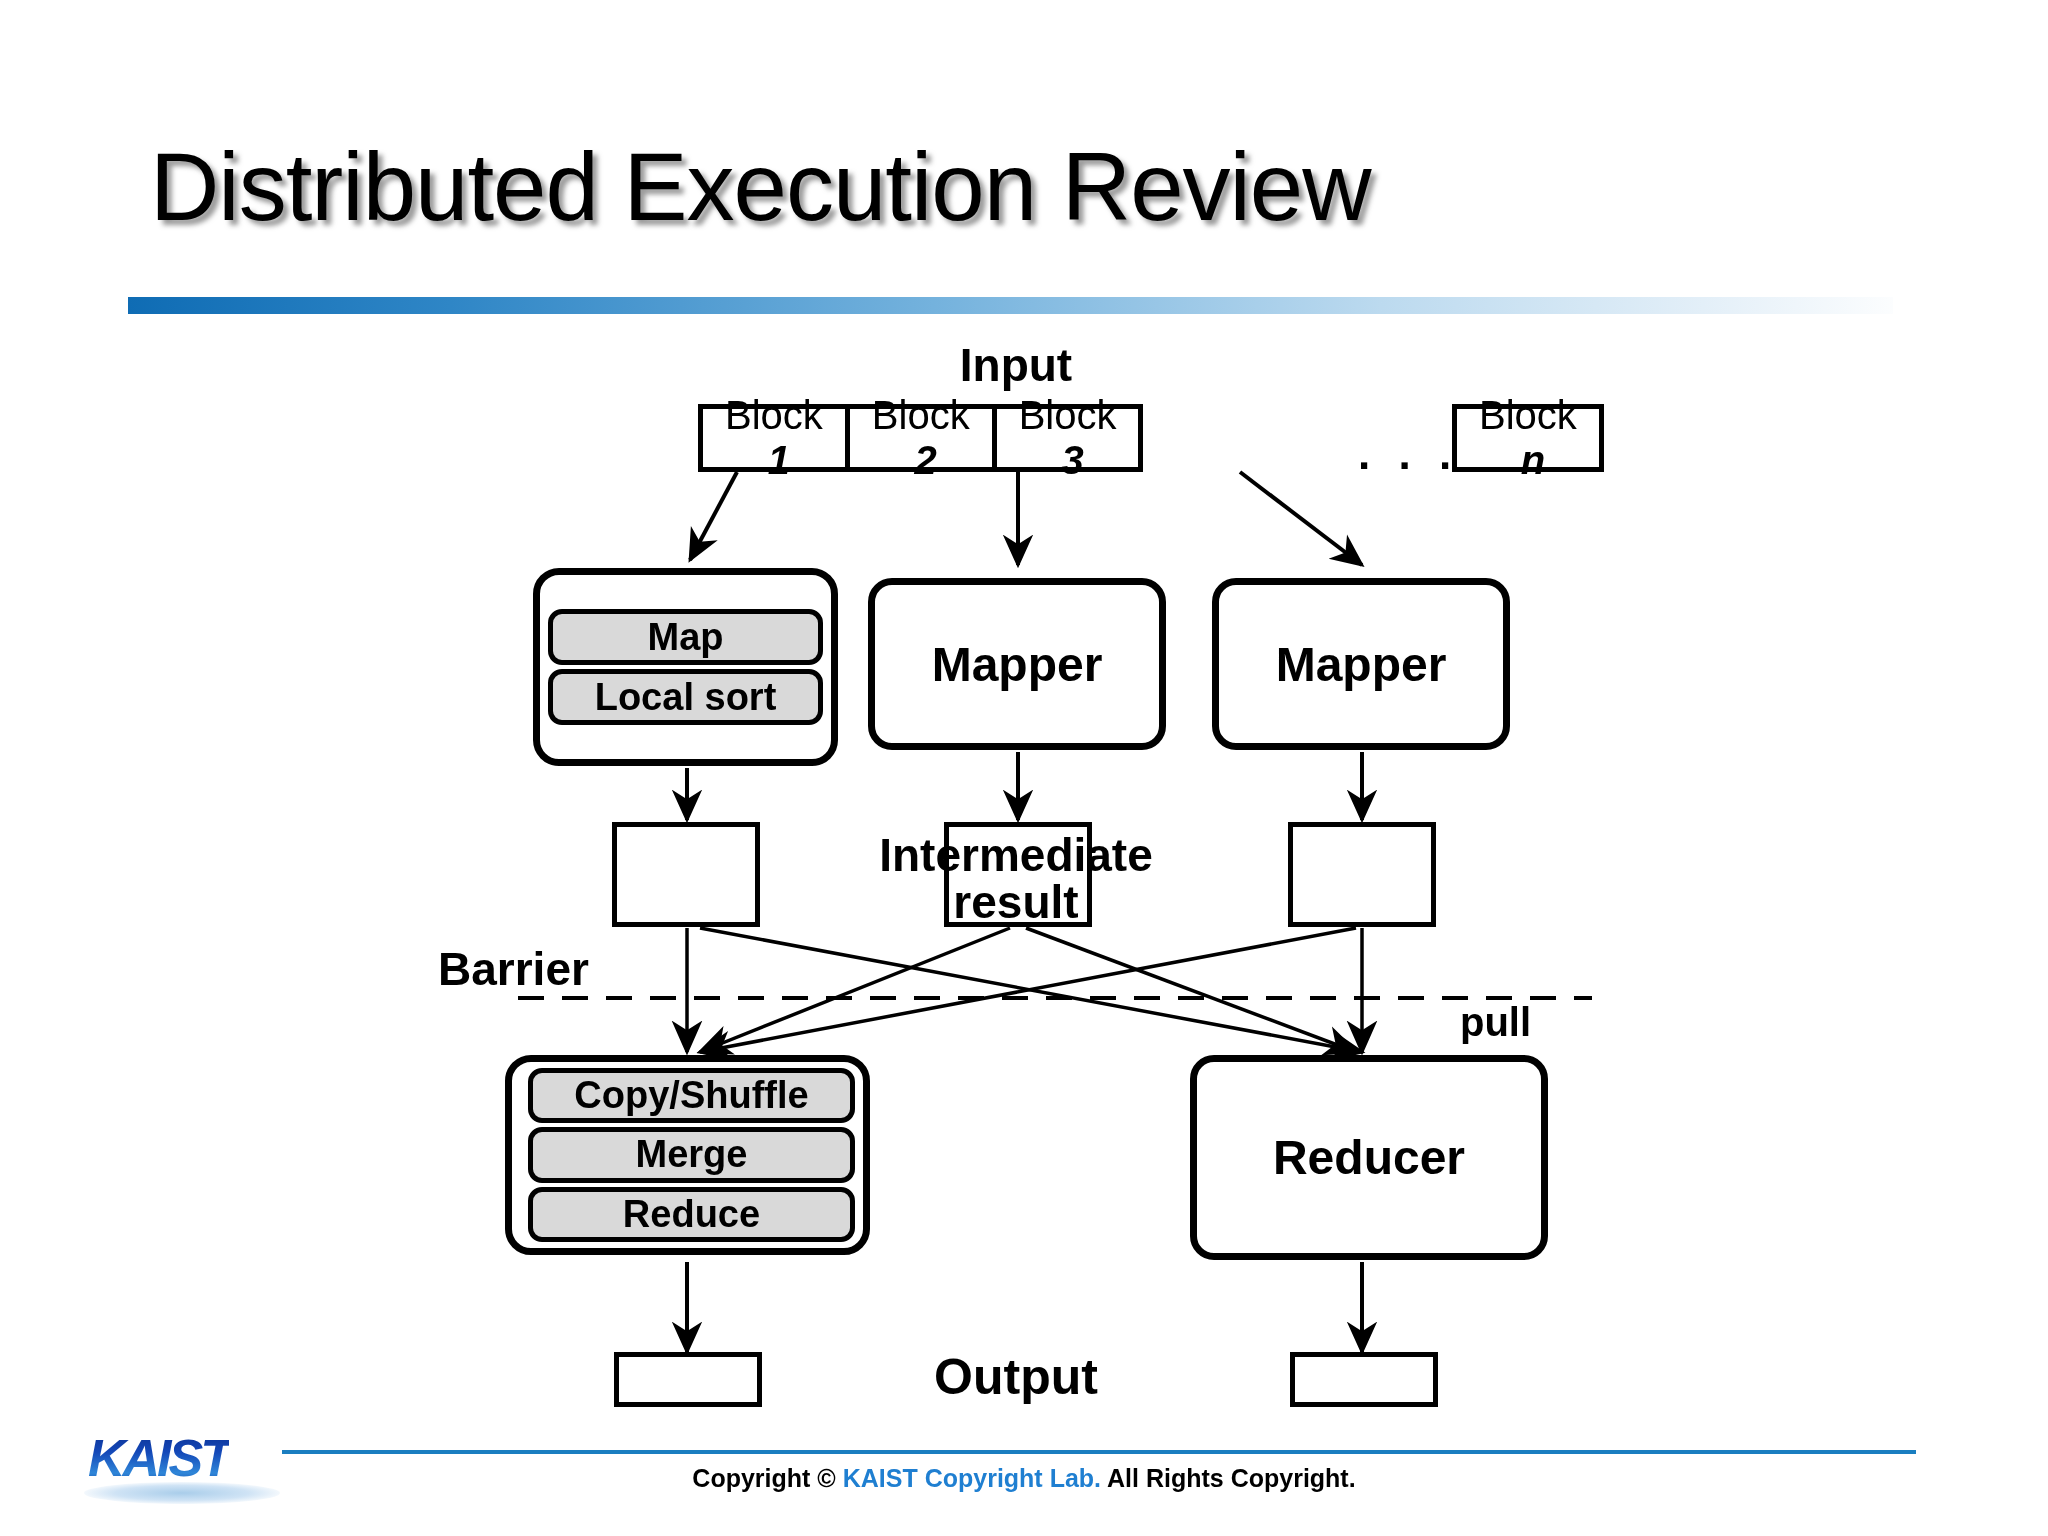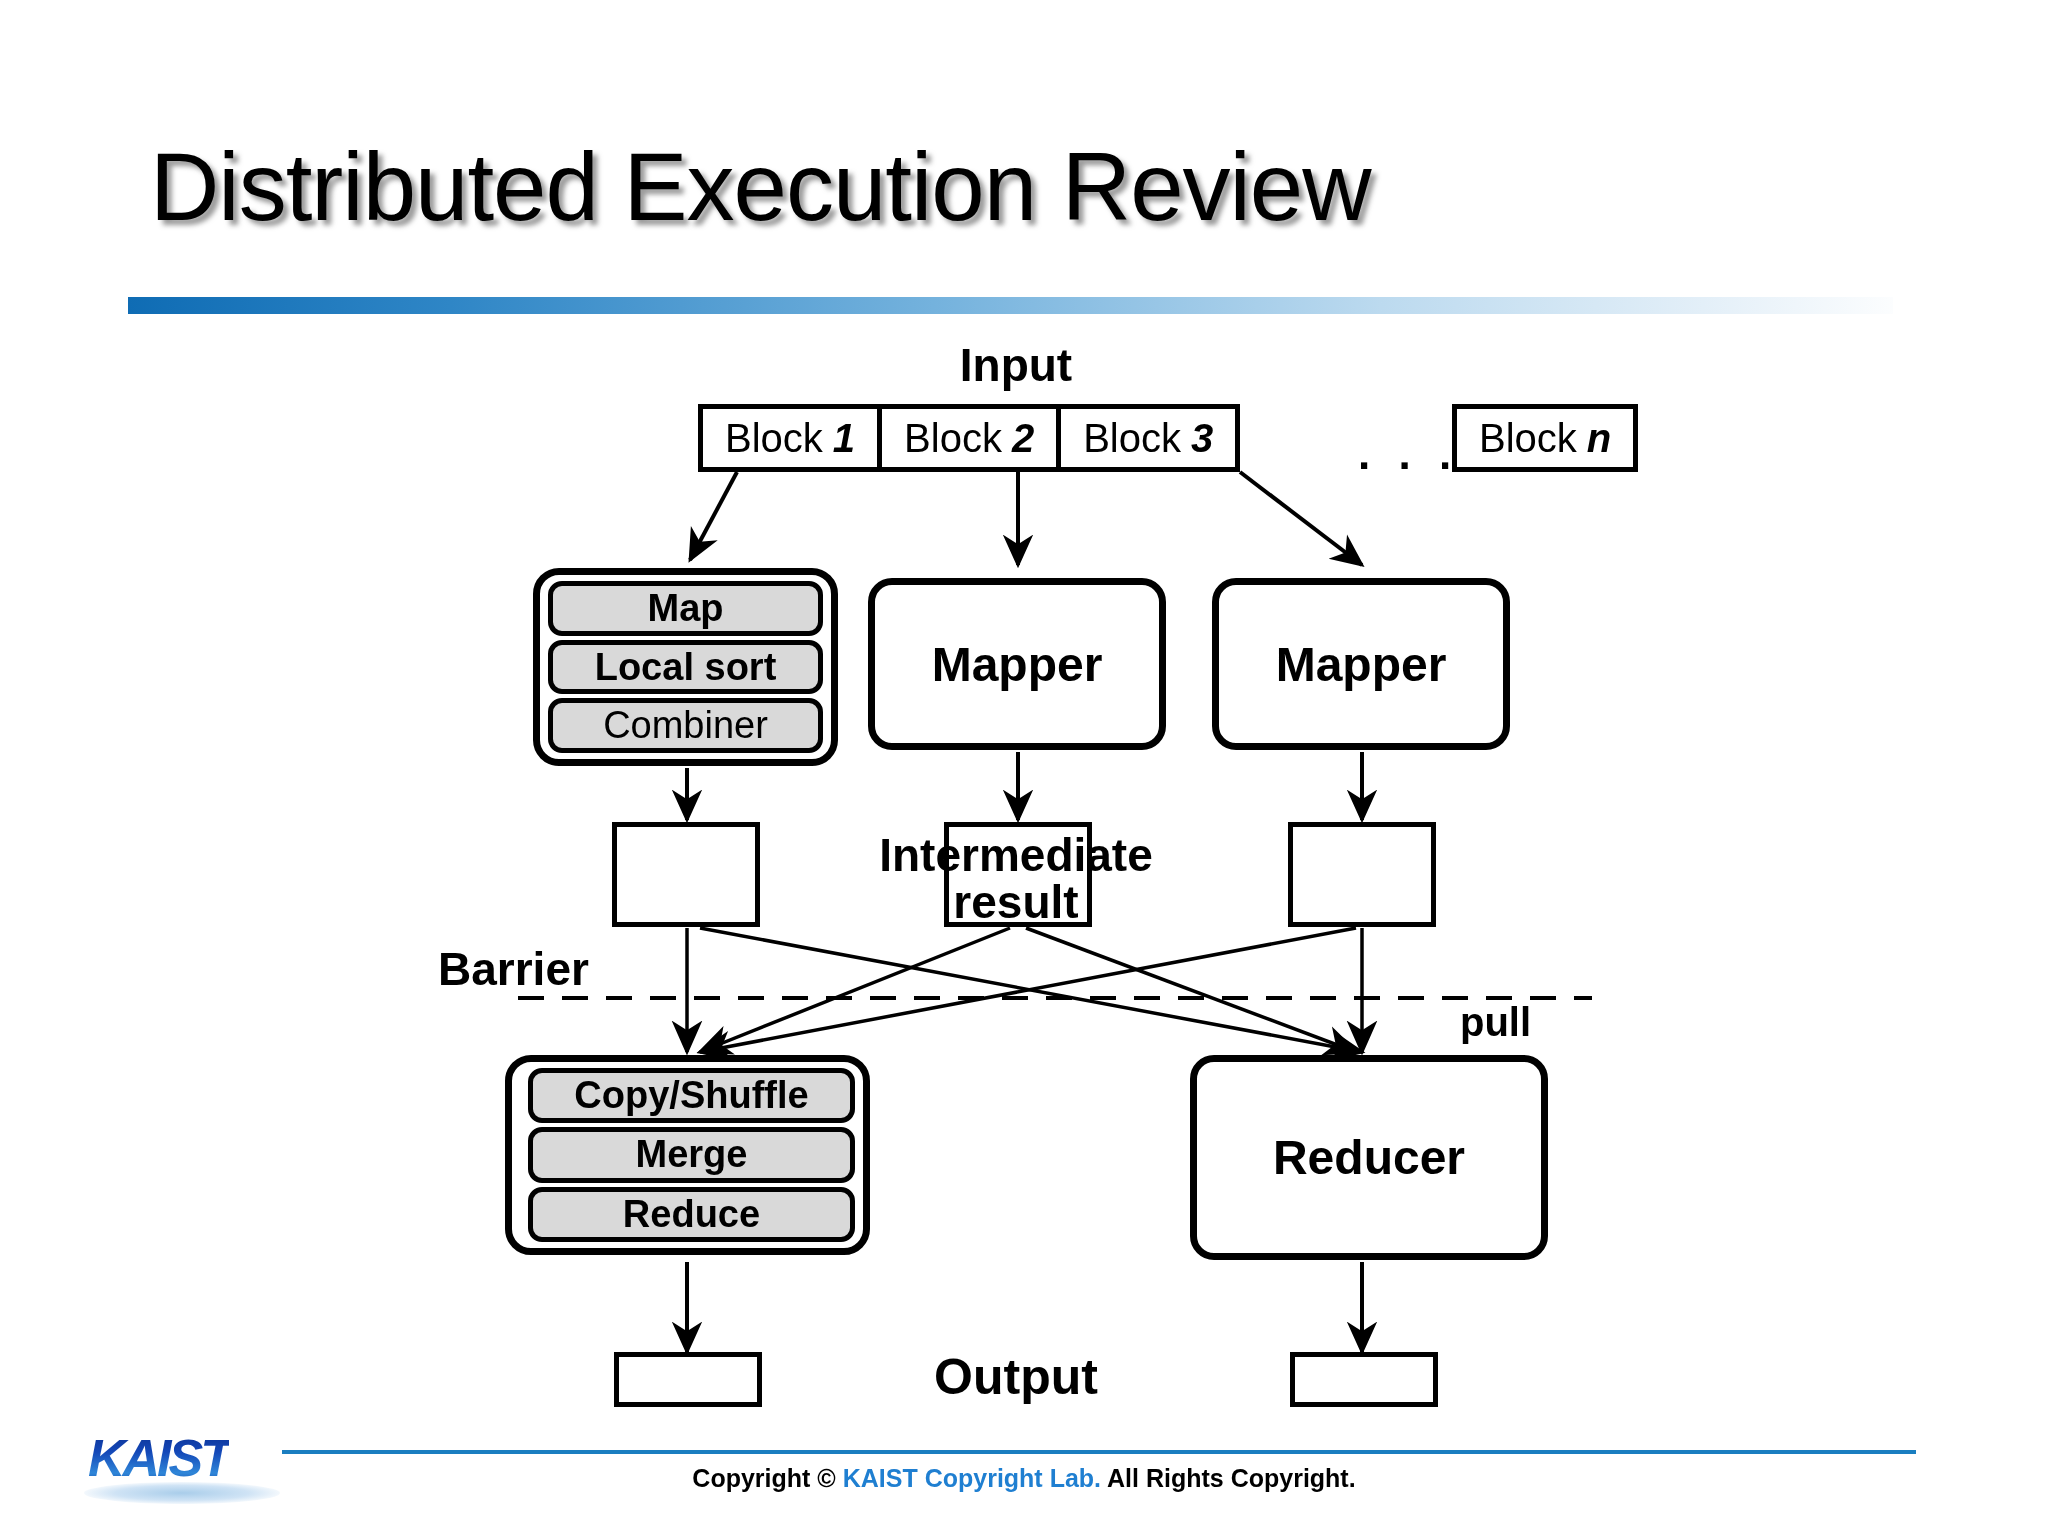--- a/index.html
+++ b/index.html
@@ -66,20 +66,21 @@
   .block-cell {
     box-sizing: border-box;
     height: 100%;
     display: flex;
     align-items: center;
     justify-content: center;
     font-size: 40px;
     font-weight: 400;
     white-space: nowrap;
     padding: 12px 22px;
+    flex-direction: column;
   }
   .block-cell + .block-cell { border-left: 5px solid #000000; }
   .block-cell em { font-style: italic; font-weight: 700; margin-left: 10px; }
 
   .ellipsis-dots {
     position: absolute;
     font-size: 44px;
     font-weight: 700;
     letter-spacing: 8px;
     line-height: 1;
@@ -257,21 +258,20 @@
 <div class="block-strip" style="left:1452px; top:404px; height:68px;">
   <div class="block-cell">
     <span>Block</span>
       <em>n</em>
   </div>
 </div>
 
 <div class="worker expanded" style="left:533px; top:568px; width:305px; height:198px;">
   <div class="sub-stage">Map</div>
   <div class="sub-stage">Local sort</div>
-  <div class="sub-stage regular">Combiner</div>
 </div>
 
 <div class="worker plain" style="left:868px; top:578px; width:298px; height:172px;">
   <span>Mapper</span>
 </div>
 
 <div class="worker plain" style="left:1212px; top:578px; width:298px; height:172px;">
   <span>Mapper</span>
 </div>
 

